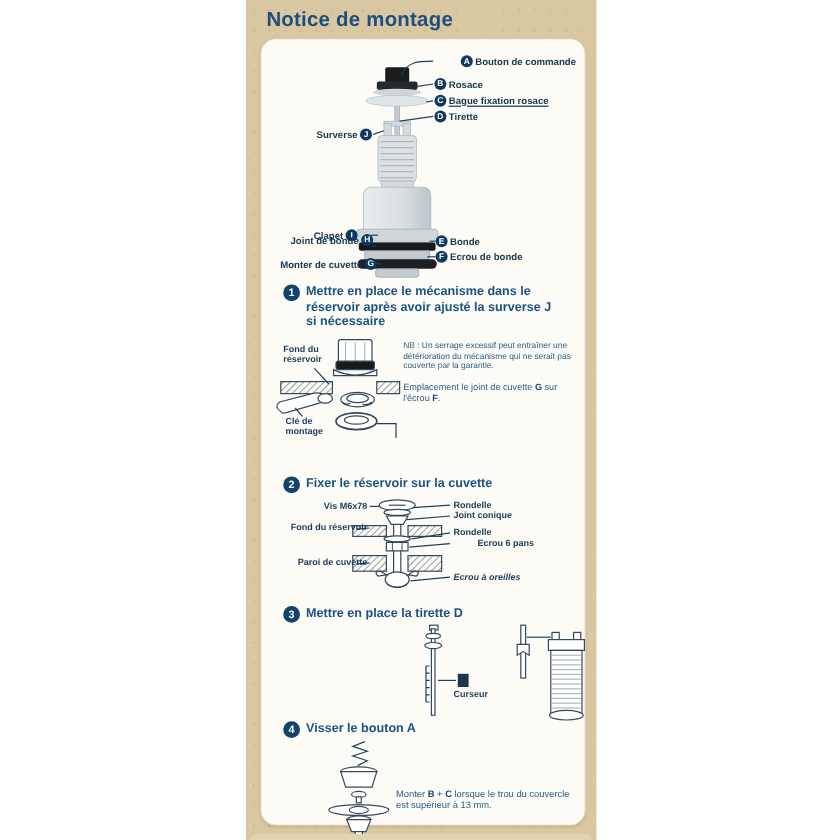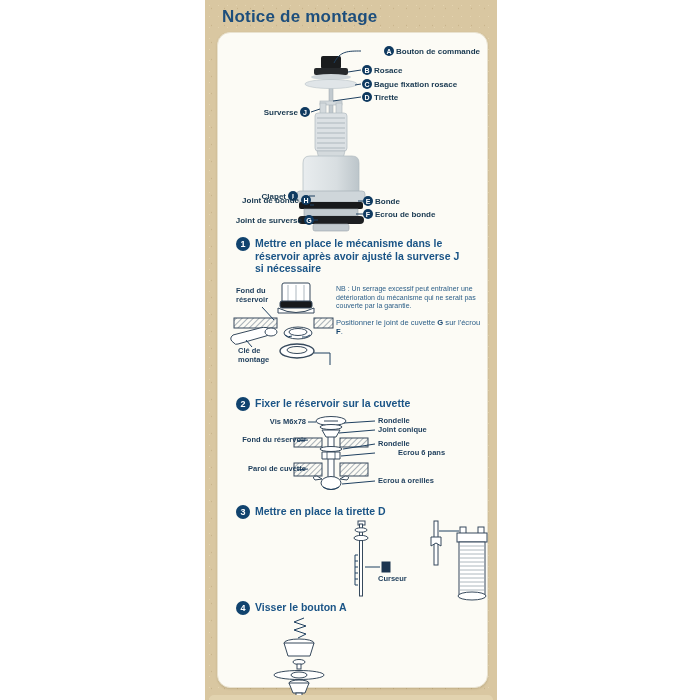--- a/index.html
+++ b/index.html
@@ -123,42 +123,42 @@
         </svg>
 
         <div class="lbl" style="left:144px; top:3px;padding-left:22px;">
           <span class="letter">A</span>
           <span>Bouton de commande</span>
         </div>
         <div class="lbl" style="left:144px; top:22px;">
           <span class="letter">B</span>
           <span>Rosace</span>
         </div>
-        <div class="lbl" style="left:144px; top:36px;">
+        <div class="lbl" style="left:144px; top:36px;text-decoration:underline;">
           <span class="letter">C</span>
           <span>Bague fixation rosace</span>
         </div>
         <div class="lbl" style="left:144px; top:49px;">
           <span class="letter">D</span>
           <span>Tirette</span>
         </div>
         <div class="lbl r" style="left:38px; top:64px; width:54px;">
           <span>Surverse</span>
           <span class="letter">J</span>
         </div>
         <div class="lbl r" style="left:0; top:148px; width:80px;text-align:center;">
           <span>Clapet</span>
           <span class="letter">I</span>
         </div>
         <div class="lbl r" style="left:0; top:152px; width:93px;">
           <span>Joint de bonde</span>
           <span class="letter">H</span>
         </div>
         <div class="lbl r" style="left:0; top:172px; width:96px;">
-          <span>Joint de surverse</span>
+          <span>Monter de cuvette</span>
           <span class="letter">G</span>
         </div>
         <div class="lbl" style="left:145px; top:153px;">
           <span class="letter">E</span>
           <span>Bonde</span>
         </div>
         <div class="lbl" style="left:145px; top:166px;">
           <span class="letter">F</span>
           <span>Ecrou de bonde</span>
         </div>
@@ -201,21 +201,21 @@
           <path class="ln" d="M30 66 L24 59"></path>
           <path class="ln" d="M92 72 L108 72 L108 84"></path>
         </svg>
         <div class="dlabel" style="left:14px; top:6px; width:44px;">Fond du réservoir</div>
         <div class="dlabel" style="left:16px; top:66px; width:40px;">Clé de montage</div>
       </div>
 
       <div style="position:absolute; left:118px; top:247px; width:148px;">
         <div class="nb-text" style="margin-top:5px;">NB : Un serrage excessif peut entraîner une détérioration du mécanisme qui ne serait pas couverte par la garantie.</div>
         <div class="body-text" style="margin-top:7px;">
-          <span>Positionner le joint de cuvette </span><span class="bl">G</span><span> sur l'écrou </span><span class="bl">F</span><span>.</span>
+          <span>Emplacement le joint de cuvette </span><span class="bl">G</span><span> sur l'écrou </span><span class="bl">F</span><span>.</span>
         </div>
       </div>
 
       <div class="step-head" style="left:18px; top:364px;">
         <div class="step-num">2</div>
         <div class="step-title">Fixer le réservoir sur la cuvette</div>
       </div>
 
       <div style="position:absolute; left:0; top:380px; width:271px; height:82px;">
         <svg width="271" height="82" viewBox="0 0 271 82">
@@ -261,21 +261,21 @@
           <path class="ln" d="M123 43 L157 40"></path>
           <path class="ln" d="M124 71 L157 68"></path>
         </svg>
         <div class="dlabel r" style="left:30px; top:5px; width:58px;">Vis M6x78</div>
         <div class="dlabel r" style="left:20px; top:23px; width:68px;">Fond du réservoir</div>
         <div class="dlabel r" style="left:26px; top:52px; width:62px;">Paroi de cuvette</div>
         <div class="dlabel" style="left:160px; top:4px;">Rondelle</div>
         <div class="dlabel" style="left:160px; top:13px;text-align:center;">Joint conique</div>
         <div class="dlabel" style="left:160px; top:27px;">Rondelle</div>
         <div class="dlabel" style="left:160px; top:36px;padding-left:20px;">Ecrou 6 pans</div>
-        <div class="dlabel" style="left:160px; top:64px;">Ecrou à oreilles</div>
+        <div class="dlabel" style="left:160px; top:64px;font-style:italic;">Ecrou à oreilles</div>
       </div>
 
       <div class="step-head" style="left:18px; top:472px;">
         <div class="step-num">3</div>
         <div class="step-title">Mettre en place la tirette D</div>
       </div>
 
 
       <div style="position:absolute; left:130px; top:486px; width:141px; height:88px;">
         <svg width="141" height="88" viewBox="0 0 141 88">
@@ -337,18 +337,21 @@
 
           <ellipse class="art" cx="41" cy="66" rx="10" ry="3"></ellipse>
           <path class="art" d="M31 66 L51 66 L47 76 L35 76 Z"></path>
 
           <rect class="art" x="38" y="76" width="6" height="18"></rect>
 
           <path class="ln" d="M46 81 L70 81"></path>
         </svg>
       </div>
 
+      <div class="body-text" style="position:absolute; left:112px; top:624px; width:154px; font-size:7.8px;">
+        <span>Monter </span><span class="bl">B</span><span> + </span><span class="bl">C</span><span> lorsque le trou du couvercle est supérieur à 13 mm.</span>
+      </div>
 
     </div>
 
     <div class="bottom-band"></div>
   </div>
 </div>
 
 </body></html>

